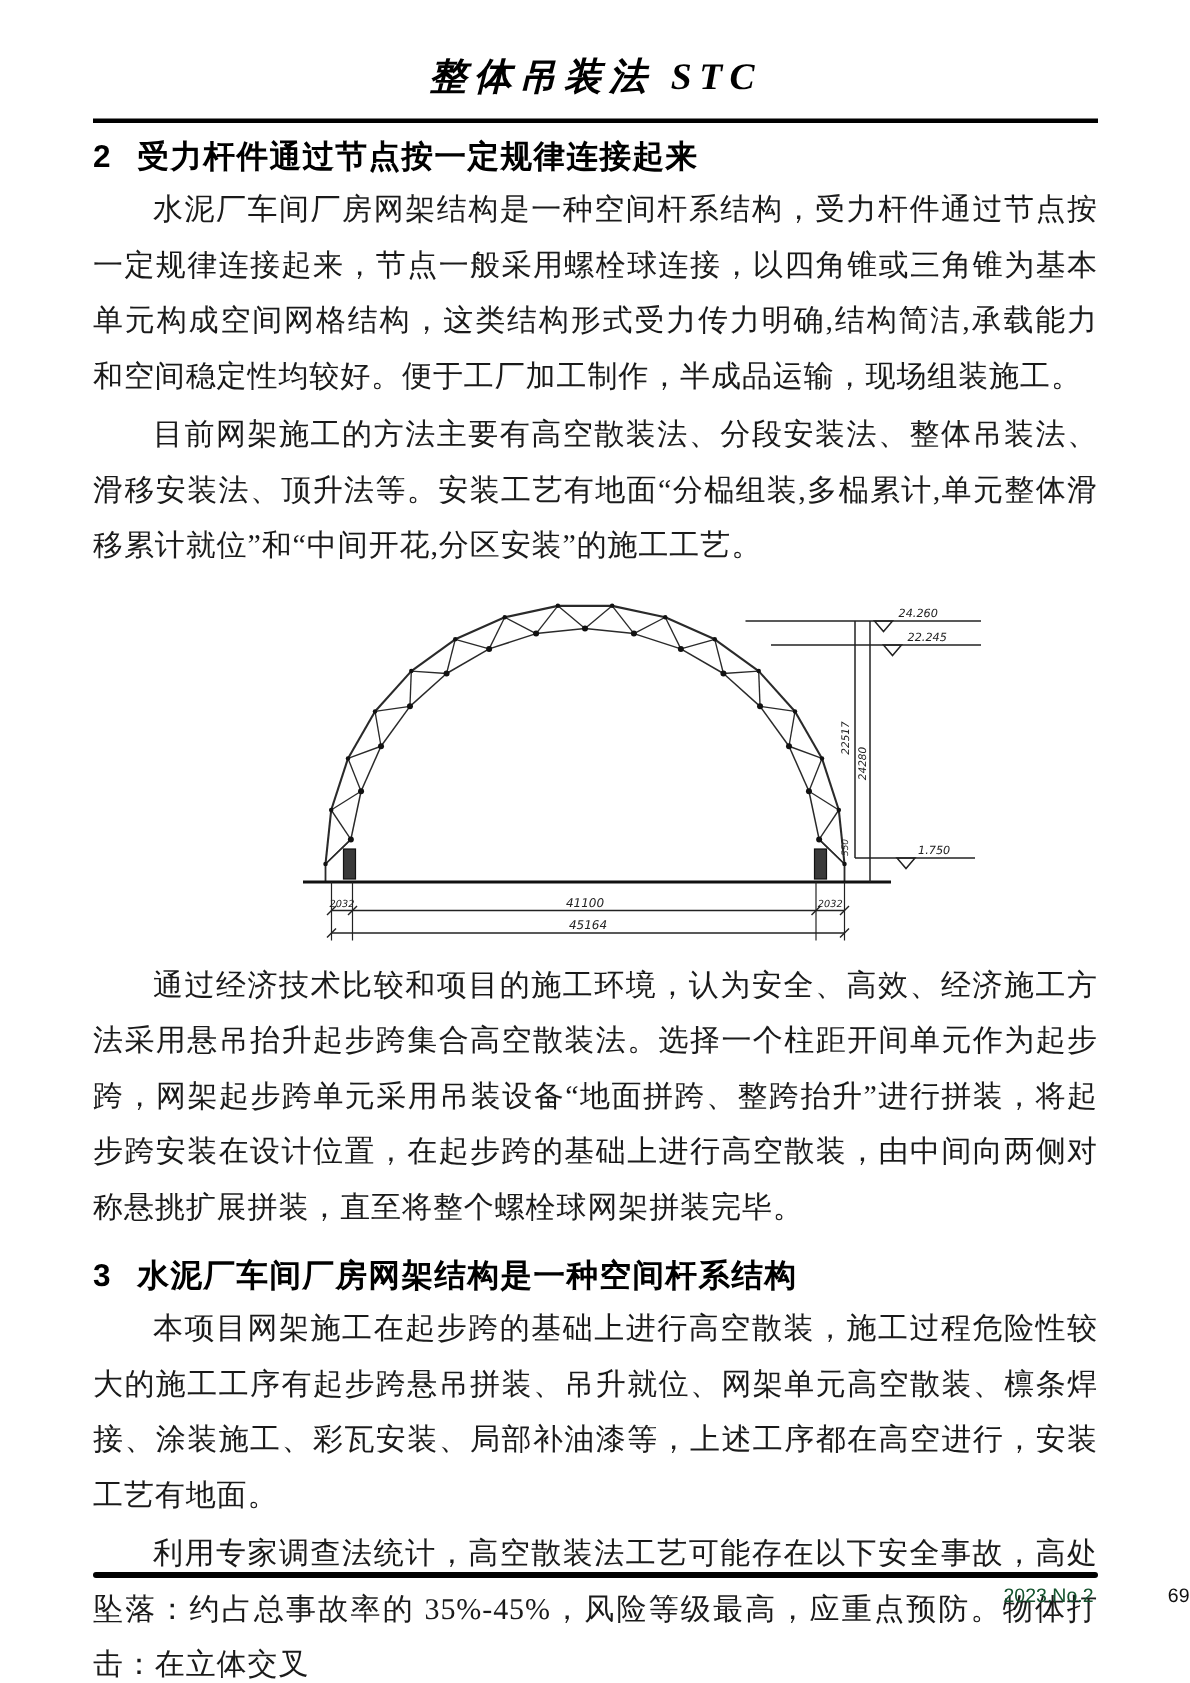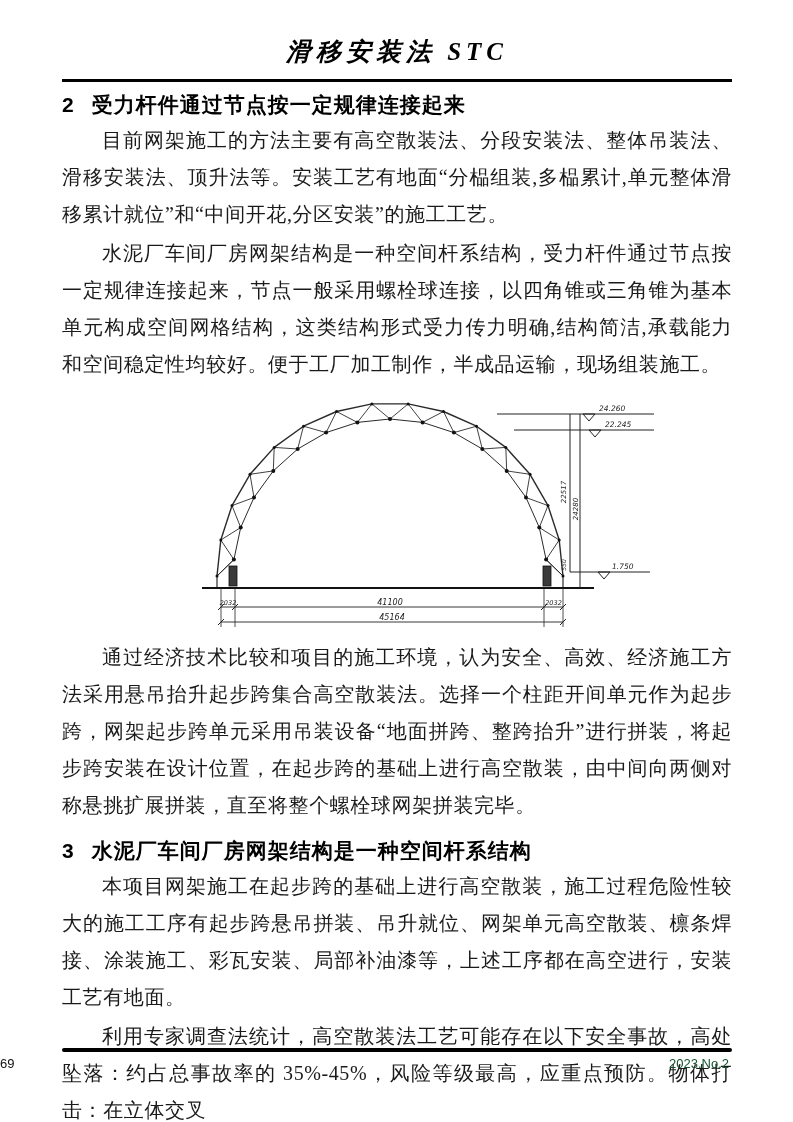--- a/index.html
+++ b/index.html
@@ -30,40 +30,40 @@
   .fig-svg{display:block}
   .fig-svg text{
     font-family:"DejaVu Sans","Liberation Sans",sans-serif;
     font-style:italic;fill:#222;
   }
   .footer-rule{
     position:absolute;left:62px;right:61px;top:1048px;height:4px;background:#000;
     border-radius:2px;
   }
   .page-num{
-    position:absolute;top:1056px;left:0;width:100%;text-align:left;
+    position:absolute;top:1056px;left:0;width:100%;text-align:right;
     font-family:"Liberation Sans","DejaVu Sans",sans-serif;font-size:13px;color:#111;
   }
   .issue{
     position:absolute;top:1056px;right:64px;
     font-family:"Liberation Sans","DejaVu Sans",sans-serif;font-size:13px;color:#14532d;
   }
 </style>
 </head>
 <body>
 
 <div class="content">
 
-  <div class="journal-title">滑移安装法 STC</div>
+  <div class="journal-title">整体吊装法 STC</div>
   <div class="header-rule"></div>
 
   <h2 class="sec"><span class="num">2</span><span>受力杆件通过节点按一定规律连接起来</span></h2>
 
+  <p class="body">水泥厂车间厂房网架结构是一种空间杆系结构，受力杆件通过节点按一定规律连接起来，节点一般采用螺栓球连接，以四角锥或三角锥为基本单元构成空间网格结构，这类结构形式受力传力明确,结构简洁,承载能力和空间稳定性均较好。便于工厂加工制作，半成品运输，现场组装施工。</p>
   <p class="body">目前网架施工的方法主要有高空散装法、分段安装法、整体吊装法、滑移安装法、顶升法等。安装工艺有地面“分榀组装,多榀累计,单元整体滑移累计就位”和“中间开花,分区安装”的施工工艺。</p>
-  <p class="body">水泥厂车间厂房网架结构是一种空间杆系结构，受力杆件通过节点按一定规律连接起来，节点一般采用螺栓球连接，以四角锥或三角锥为基本单元构成空间网格结构，这类结构形式受力传力明确,结构简洁,承载能力和空间稳定性均较好。便于工厂加工制作，半成品运输，现场组装施工。</p>
 
   <figure class="truss">
     <svg class="fig-svg" viewBox="0 0 500 248" width="500" height="248">
 
       <g id="truss-group">
           <line x1="15.0" y1="189.0" x2="18.8" y2="153.0" stroke="#2a2a2a" stroke-width="1.4"></line>
           <line x1="18.8" y1="153.0" x2="30.0" y2="118.6" stroke="#2a2a2a" stroke-width="1.4"></line>
           <line x1="30.0" y1="118.6" x2="48.0" y2="87.3" stroke="#2a2a2a" stroke-width="1.4"></line>
           <line x1="48.0" y1="87.3" x2="72.2" y2="60.4" stroke="#2a2a2a" stroke-width="1.4"></line>
           <line x1="72.2" y1="60.4" x2="101.5" y2="39.2" stroke="#2a2a2a" stroke-width="1.4"></line>

